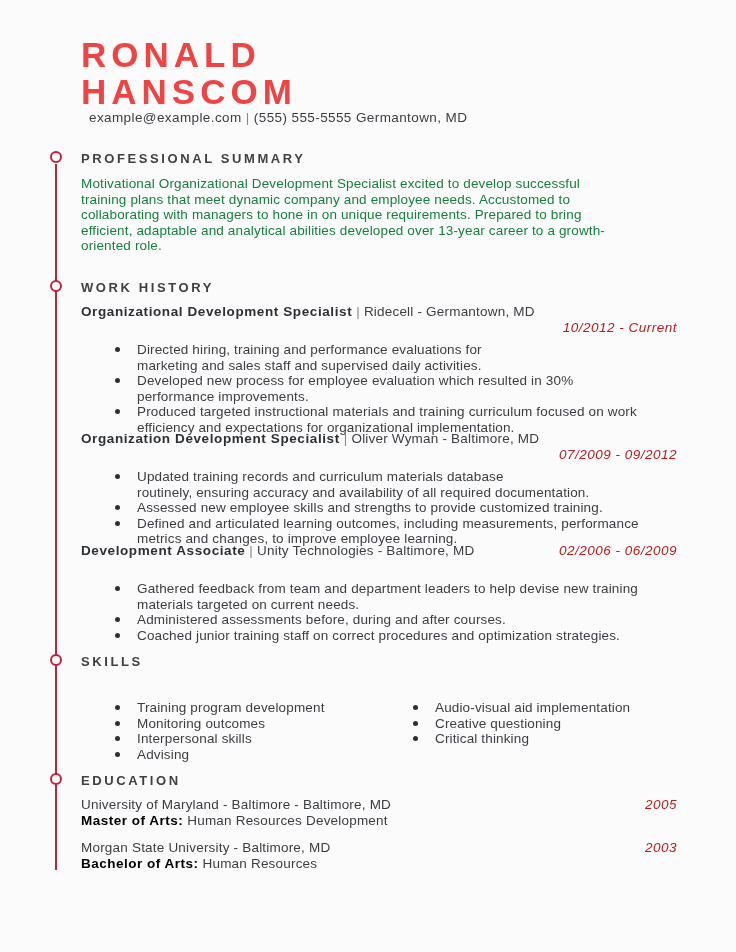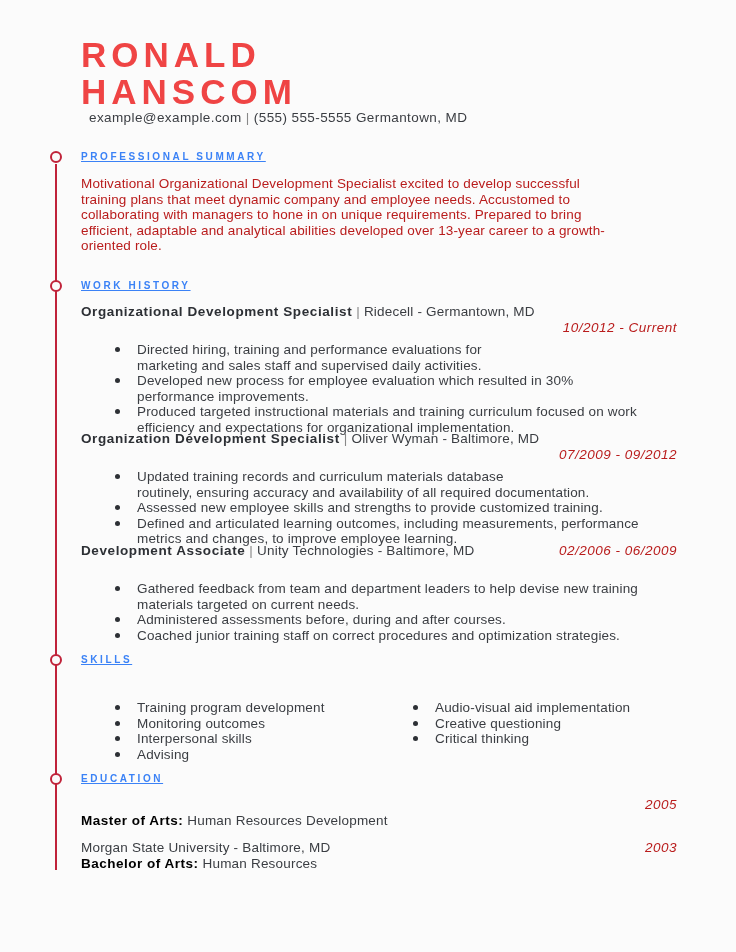--- a/index.html
+++ b/index.html
@@ -26,25 +26,25 @@
     .timeline-line {
       position: absolute; left: 55px; top: 164px; width: 2px; height: 706px;
       background: #c0233a;
     }
     .dot {
       position: absolute; left: 50px; width: 8px; height: 8px;
       border: 2px solid #c0233a; border-radius: 50%; background: #fbfbfb;
     }
     .section-title {
       position: absolute; left: 81px;
-      font-weight: bold; font-size: 10px; letter-spacing: 2.6px; color: #3b82f6; text-decoration: underline;
+      font-weight: bold; font-size: 13px; letter-spacing: 2.6px; color: #404040;
     }
     .para {
       position: absolute; left: 81px; width: 600px;
-      font-size: 13.5px; line-height: 15.5px; color: #b91c1c; letter-spacing: 0.15px;
+      font-size: 13.5px; line-height: 15.5px; color: #15803d; letter-spacing: 0.15px;
     }
     .job-head {
       position: absolute; left: 81px; width: 600px;
       font-size: 13.5px; color: #3a3d42; letter-spacing: 0.2px;
     }
     .job-head b { font-weight: bold; color: #2d3035; letter-spacing: 0.6px; }
     .job-head .pipe { color: #888; }
     .date {
       position: absolute; right: 59px;
       font-style: italic; font-size: 13.5px; letter-spacing: 0.5px; color: #b91c1c;
@@ -165,20 +165,23 @@
     <li>Advising</li>
   </ul>
   <ul class="bullets" style="top:684px; left:419px; width:260px">
     <li>Audio-visual aid implementation</li>
     <li>Creative questioning</li>
     <li>Critical thinking</li>
   </ul>
 
   <div class="section-title" style="top:773px">EDUCATION</div>
 
+  <div class="edu-line" style="top:797px">
+    <span>University of Maryland - Baltimore - Baltimore, MD</span>
+  </div>
   <div class="date" style="top:797px">2005</div>
   <div class="edu-line" style="top:813px">
     <b>Master of Arts</b><b>:</b>
     <span>Human Resources Development</span>
   </div>
 
   <div class="edu-line" style="top:840px">
     <span>Morgan State University - Baltimore, MD</span>
   </div>
   <div class="date" style="top:840px">2003</div>

